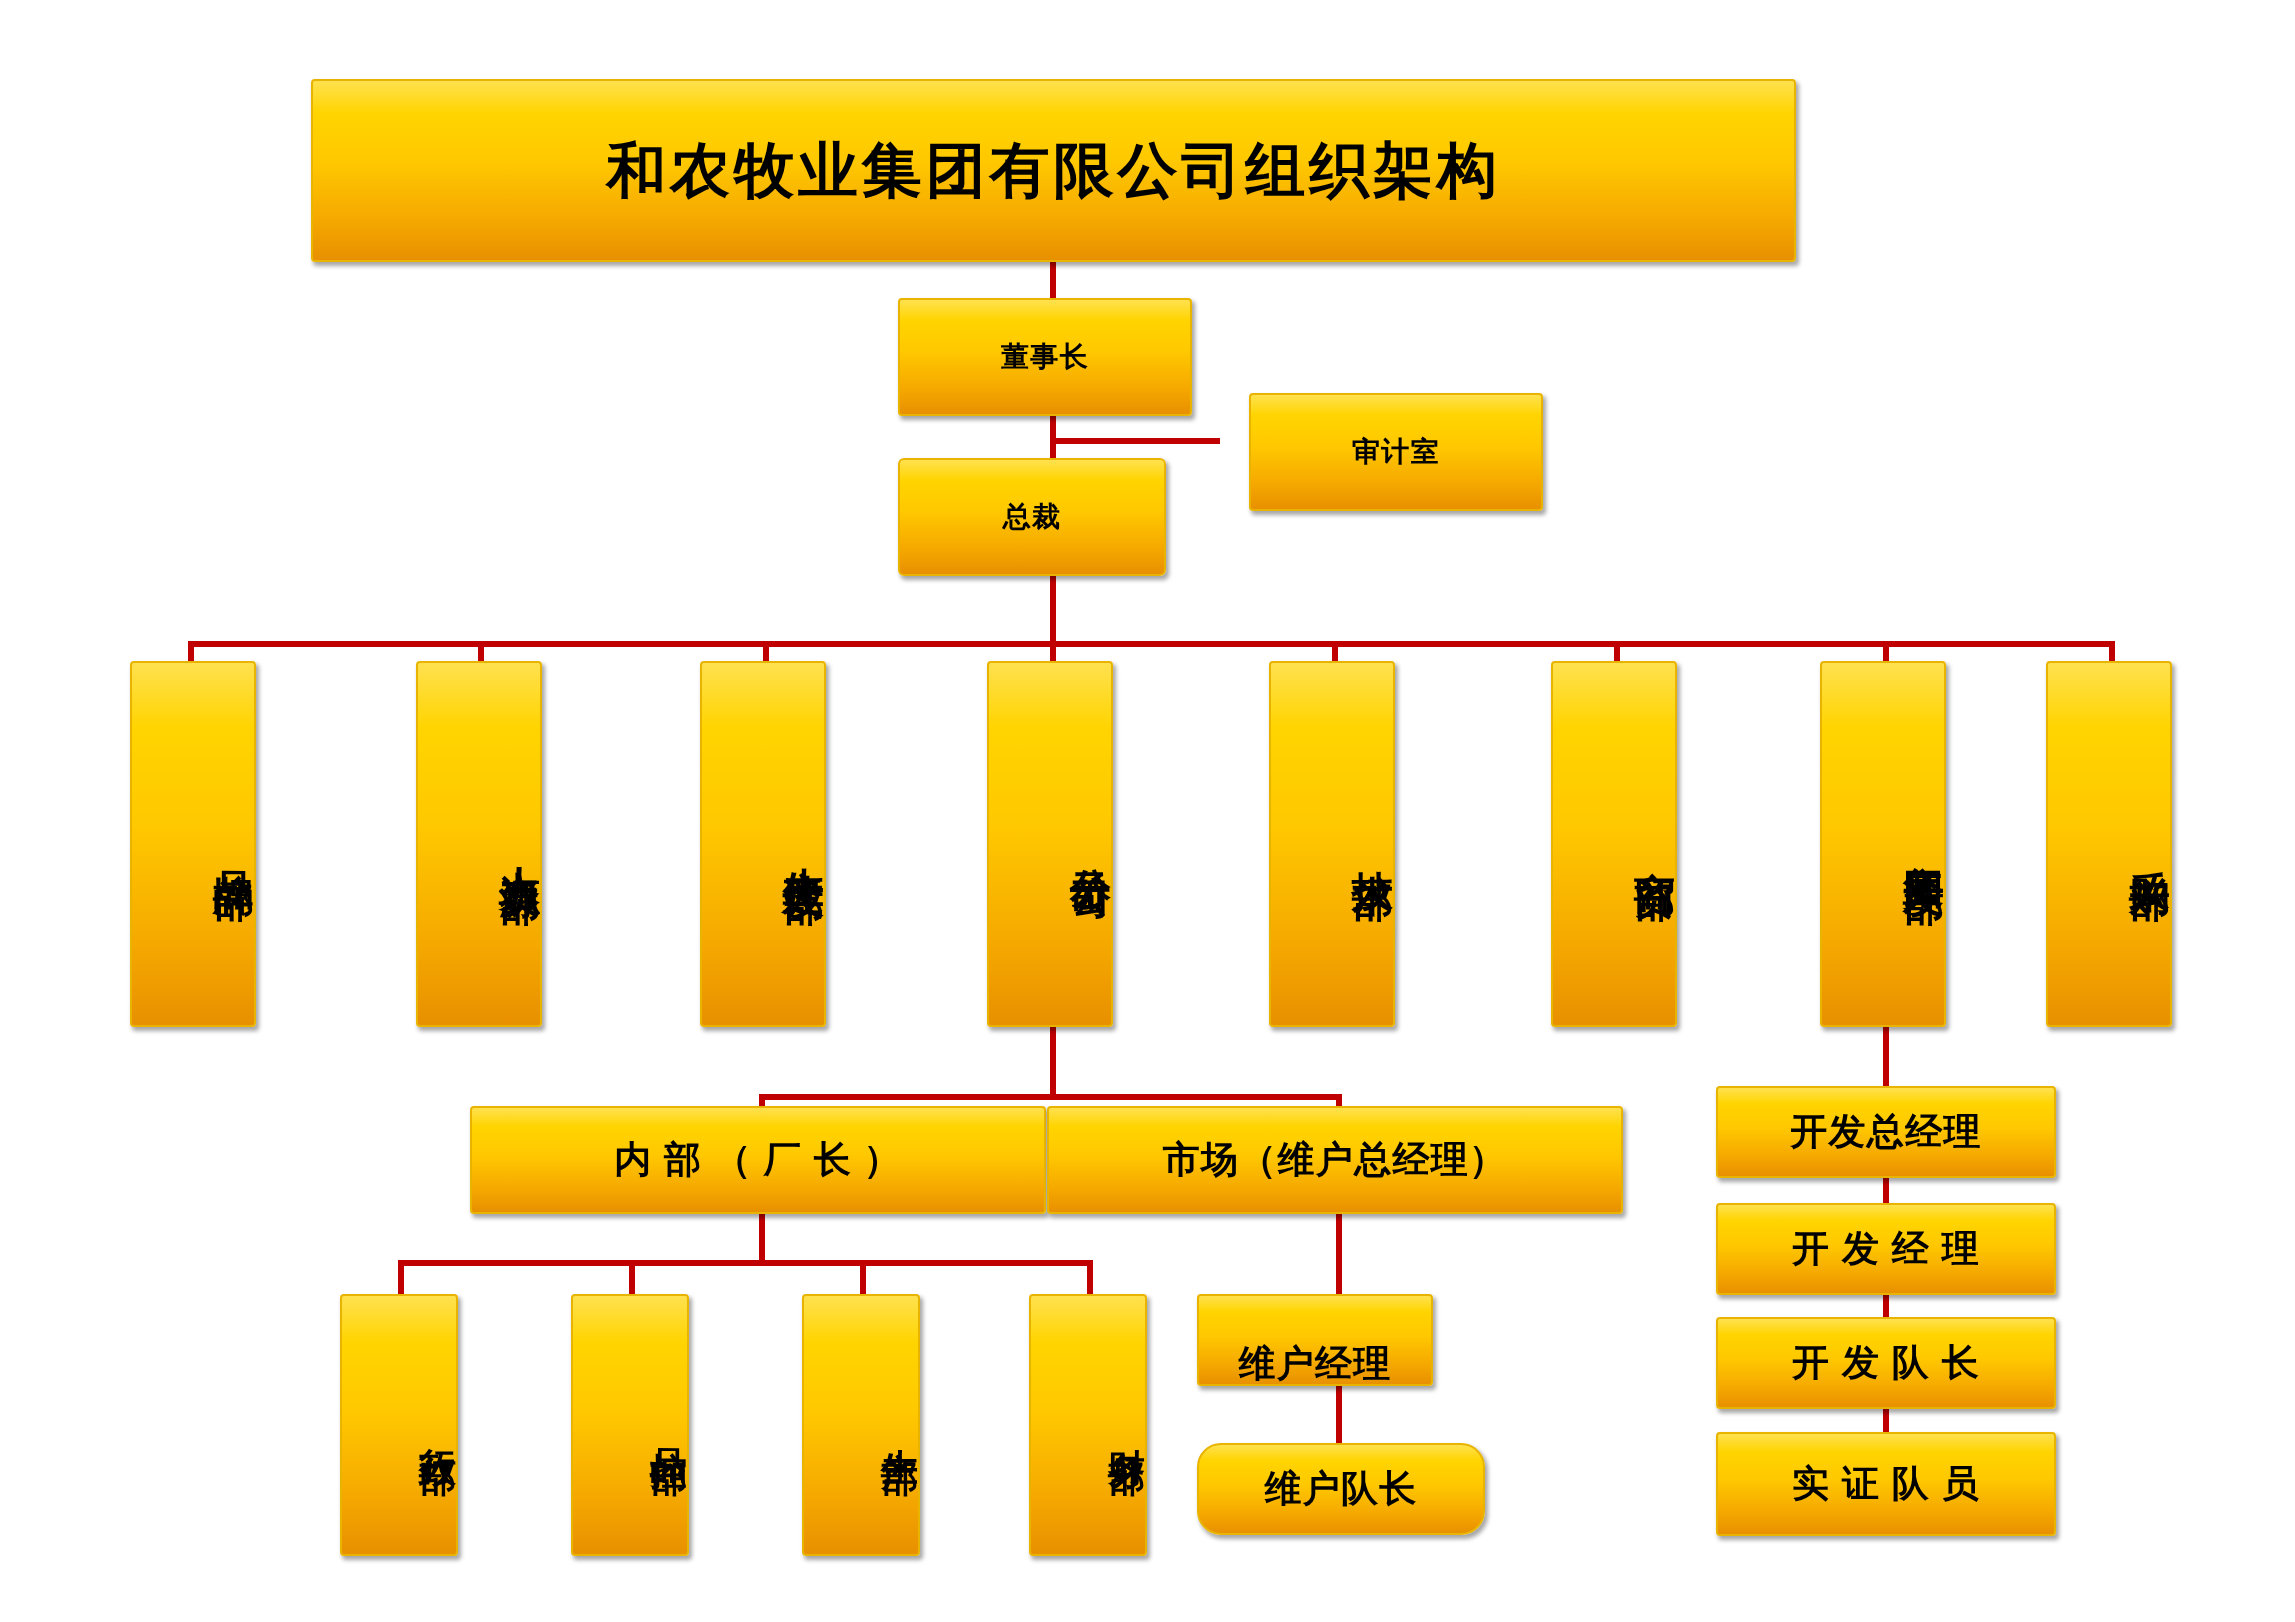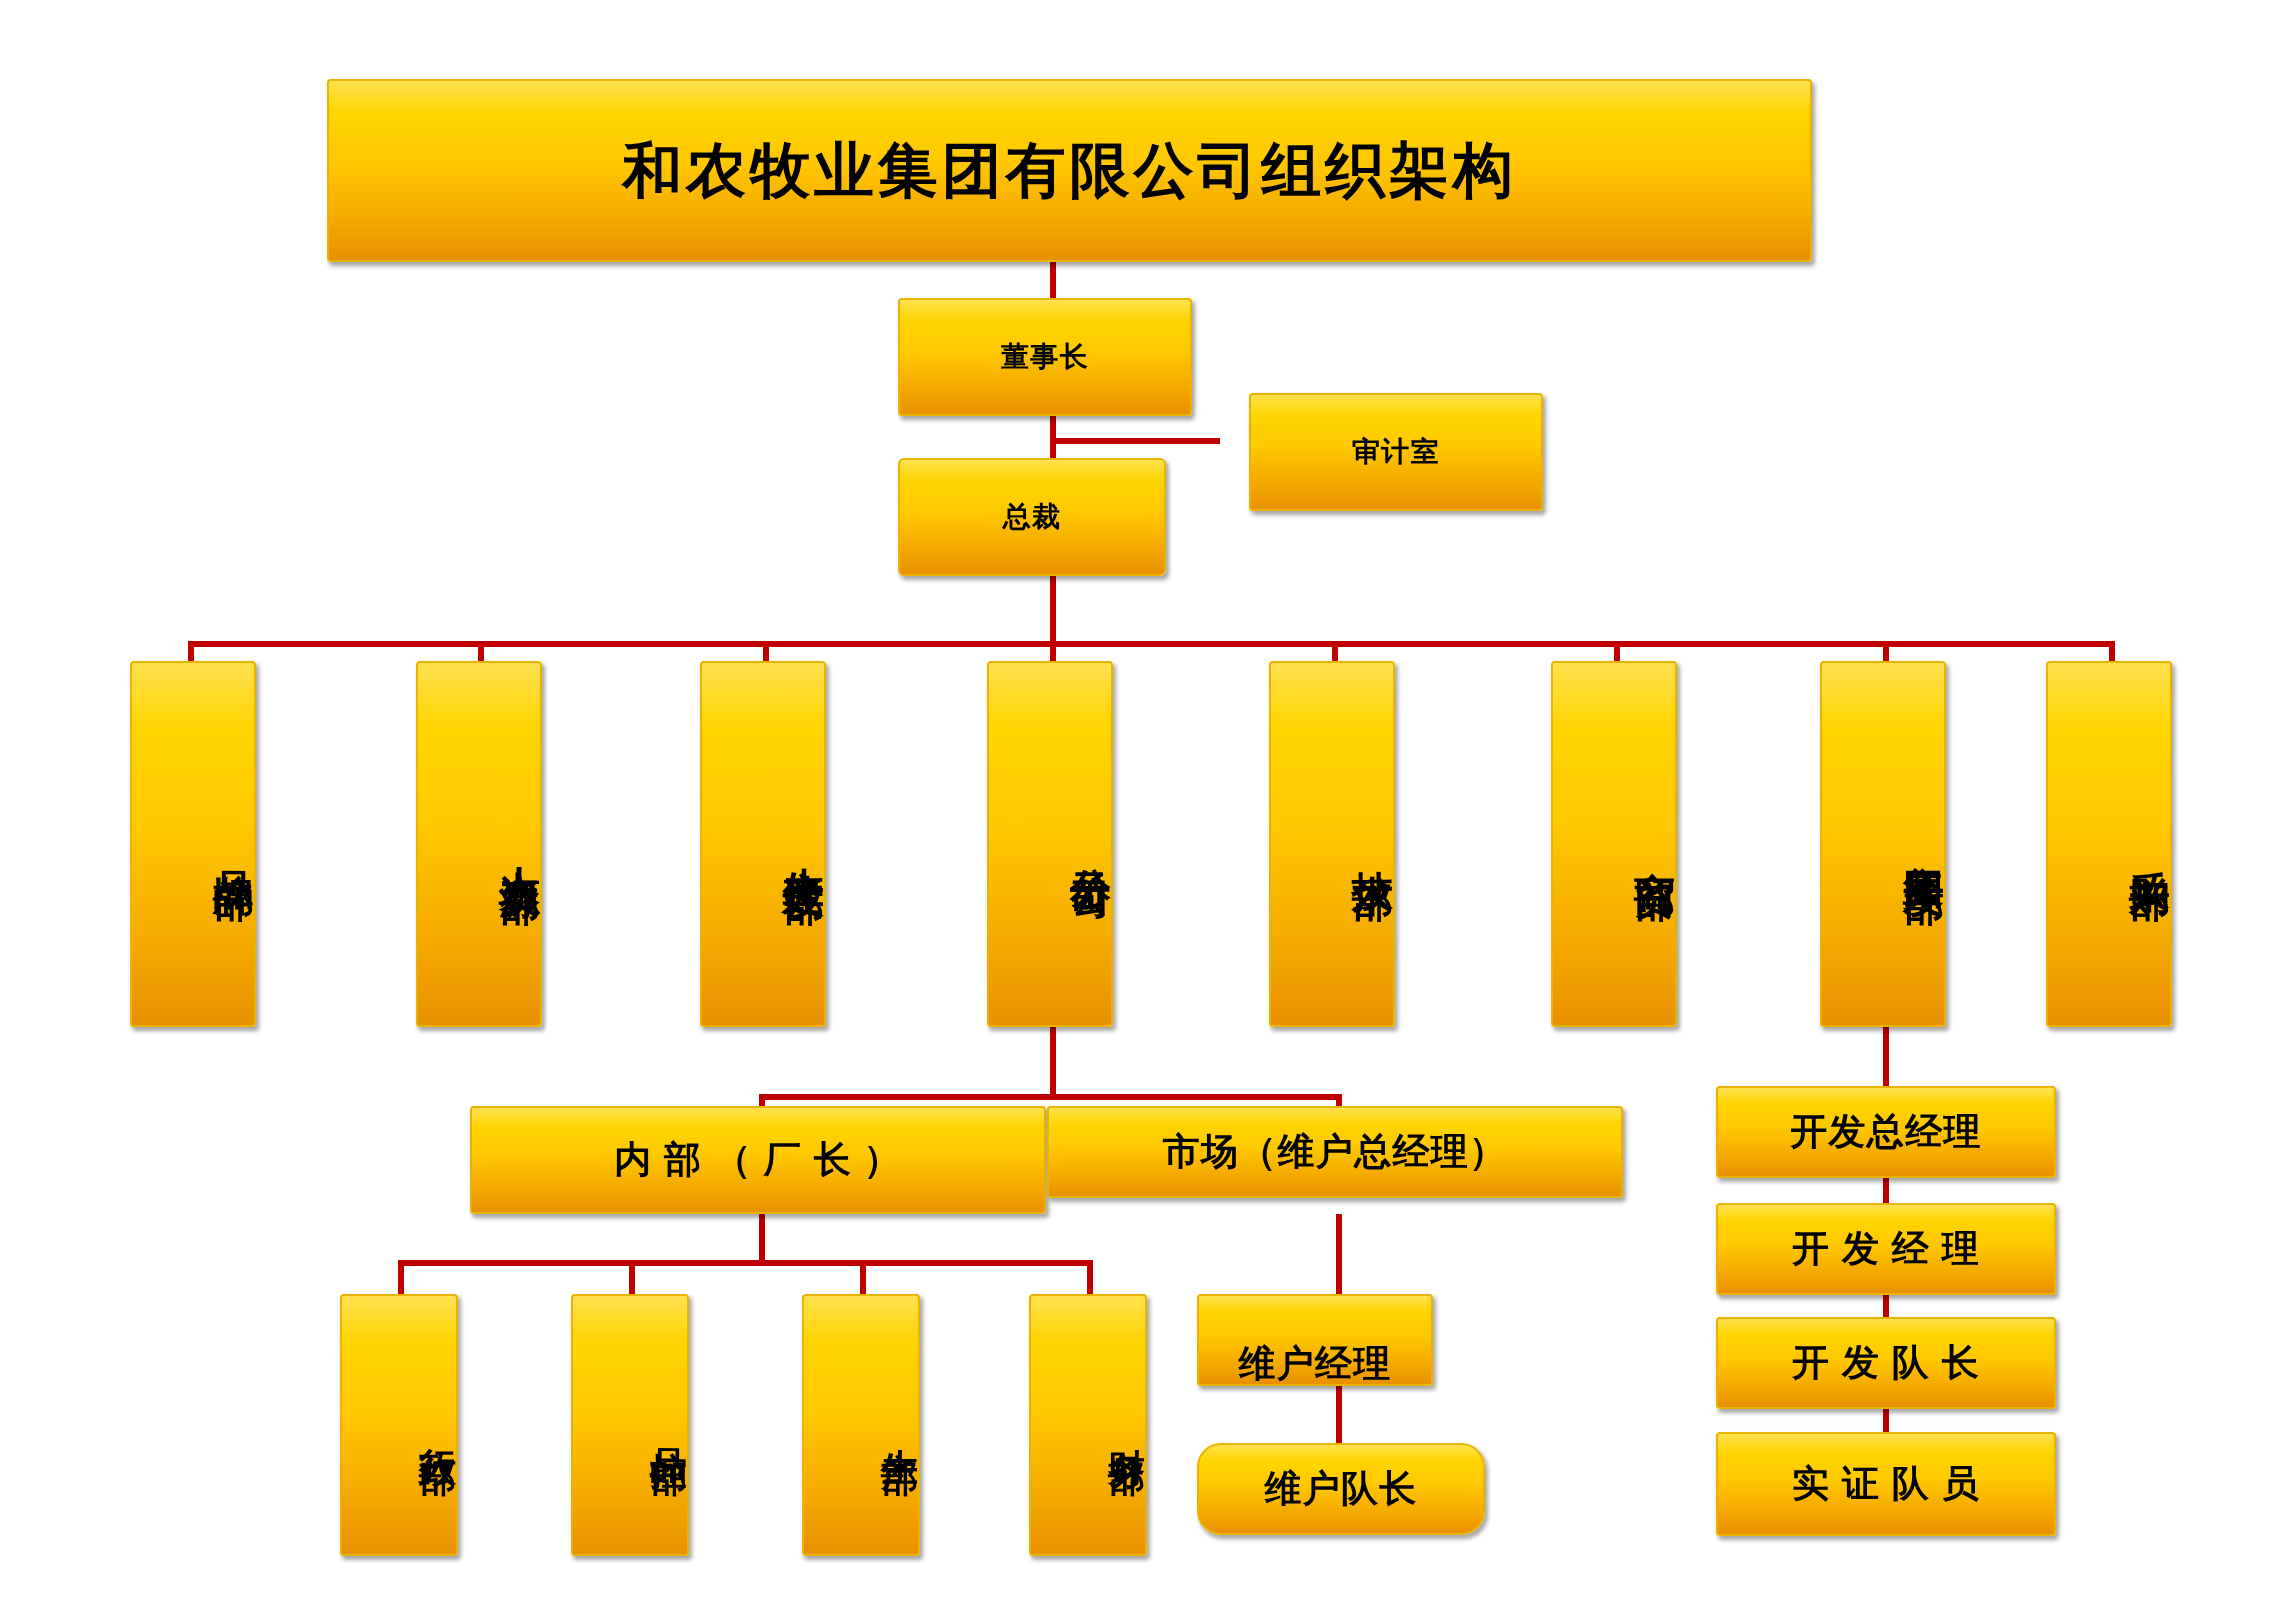--- a/index.html
+++ b/index.html
@@ -53,21 +53,20 @@
   .vert span {
     writing-mode: vertical-rl;
     text-orientation: upright;
     margin: 0 auto;
     letter-spacing: 3.9px;
     line-height: 1;
   }
   .title {
     font-size: 60px;
     letter-spacing: 3.9px;
-    margin-left: 16px;
   }
   .lvl2 { font-size: 28px; font-family: Liberation Serif, serif; }
   .dept { font-size: 41px; }
   .sub  { font-size: 37px; }
   .leaf { font-size: 37px; }
 </style>
 </head>
 <body>
 
 <div id="canvas">
@@ -148,21 +147,21 @@
   <div class="box dept vert" style="left:1820px; top:661px; width:126px; height:366px;">
     <span>集团开发部</span>
   </div>
   <div class="box dept vert" style="left:2046px; top:661px; width:126px; height:366px;">
     <span>采购部</span>
   </div>
 
   <div class="box sub" style="left:470px; top:1106px; width:576px; height:108px;">
     <span>内 部 （ 厂 长 ）</span>
   </div>
-  <div class="box sub" style="left:1047px; top:1106px; width:576px; height:92px;">
+  <div class="box sub" style="left:1047px; top:1106px; width:576px; height:108px;">
     <span>市场（维户总经理）</span>
   </div>
 
   <div class="box leaf vert" style="left:340px; top:1294px; width:118px; height:262px;">
     <span>行政部</span>
   </div>
   <div class="box leaf vert" style="left:571px; top:1294px; width:118px; height:262px;">
     <span>品控部</span>
   </div>
   <div class="box leaf vert" style="left:802px; top:1294px; width:118px; height:262px;">

